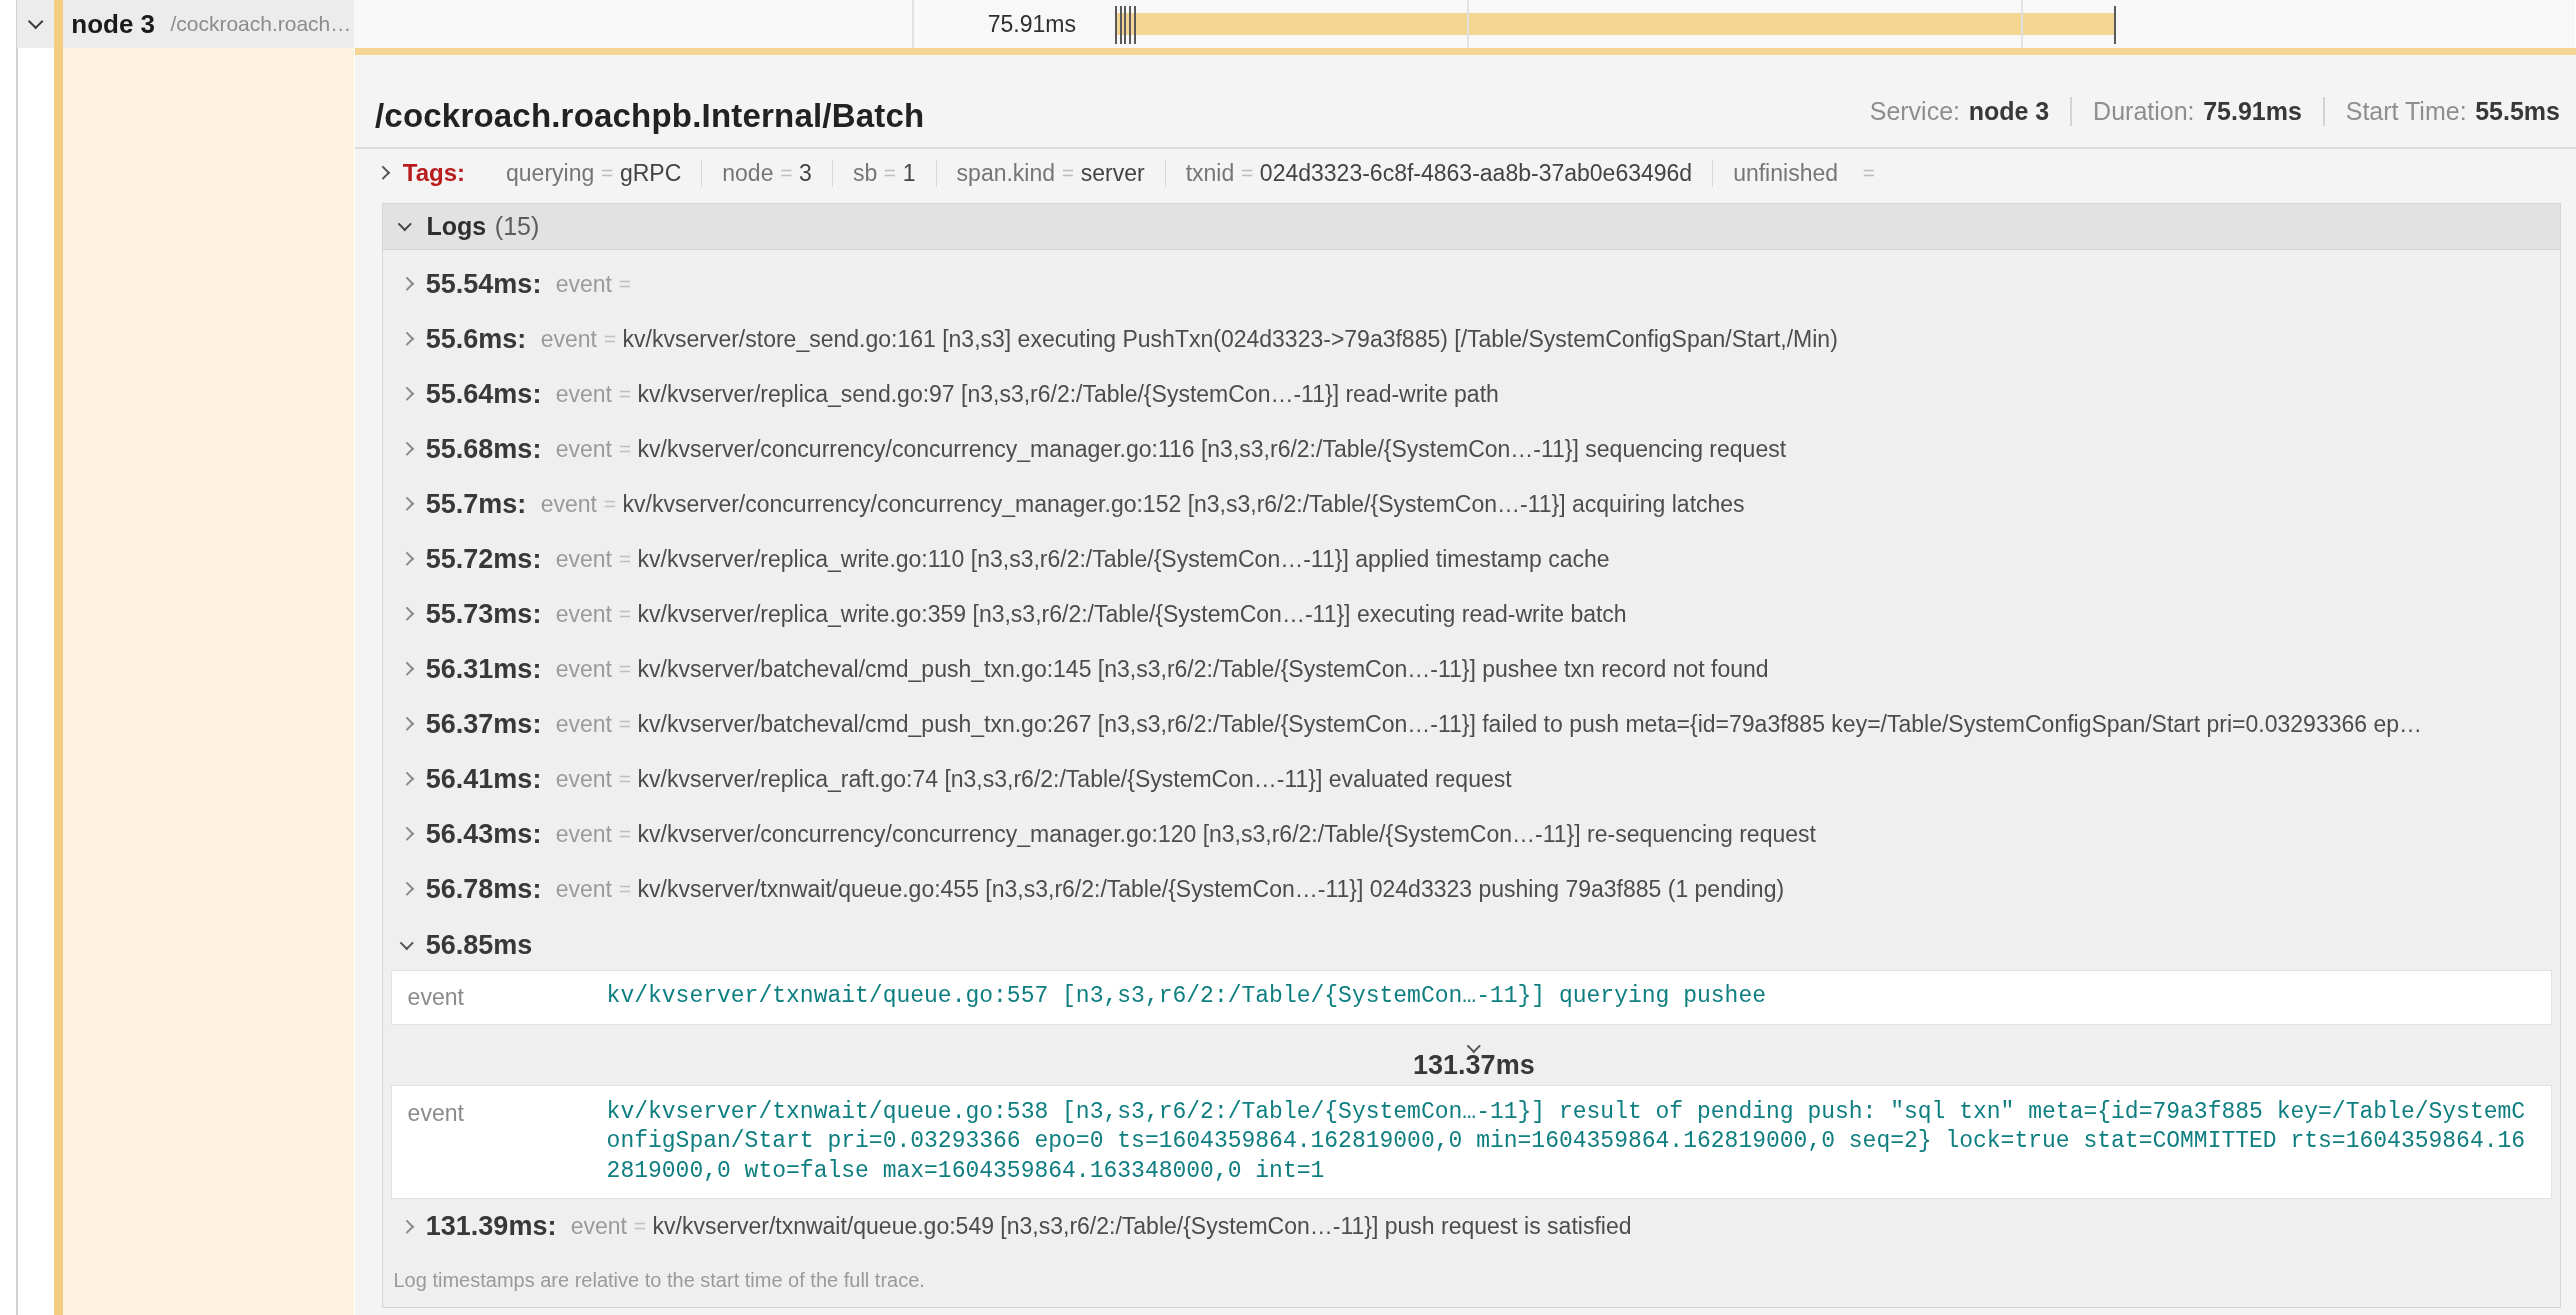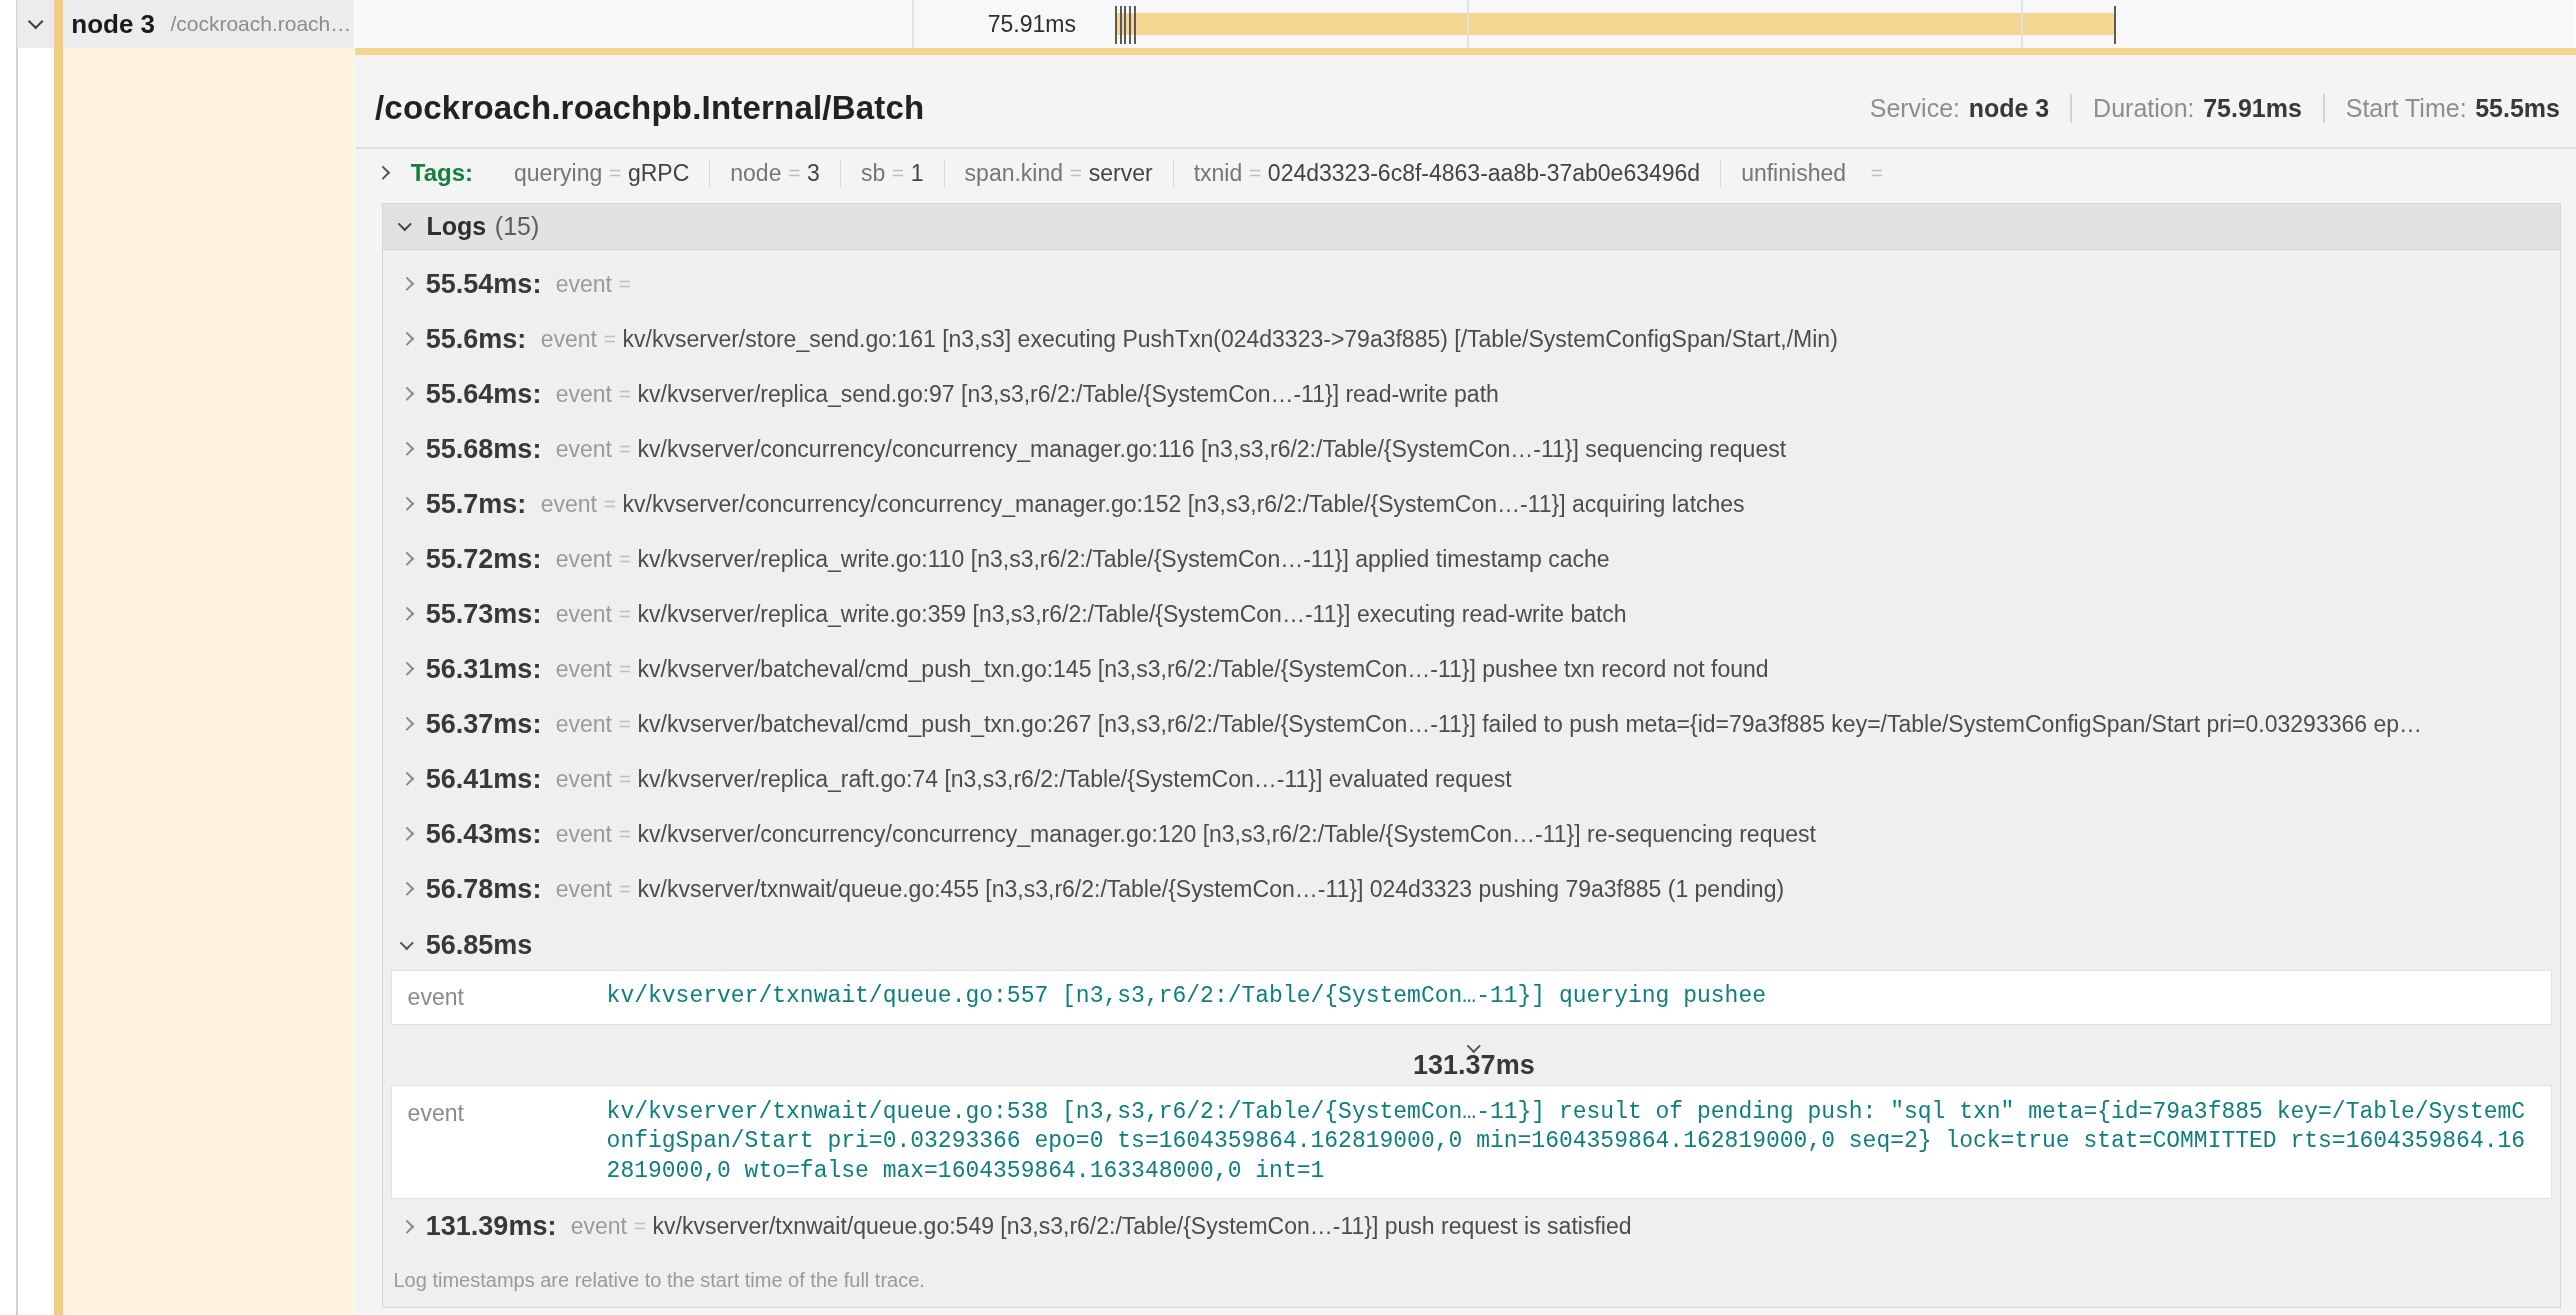--- a/index.html
+++ b/index.html
@@ -36,32 +36,32 @@
   .gridline{position:absolute;top:0;width:1.9px;height:48px;background:var(--grid);}
   .duration-label{position:absolute;top:0;height:48px;right:1499px;display:flex;align-items:center;
     font-size:23px;color:#2f2f2f;}
   .span-bar{position:absolute;left:763px;top:13.3px;width:997px;height:22px;background:var(--tan-bar);}
   .log-tick{position:absolute;top:5.7px;width:1.9px;height:38px;background:#5a5a5a;}
 
   
   .detail-panel{position:absolute;left:355px;top:48px;width:2221px;height:1268px;
     background:var(--panel-bg);border-top:7.6px solid var(--tan-bar);z-index:2;}
 
-  .title-row{position:absolute;left:20px;right:16px;top:29px;height:48px;display:flex;align-items:center;}
+  .title-row{position:absolute;left:20px;right:16px;top:42px;height:48px;display:flex;align-items:flex-start;}
   .span-title{font-size:33px;font-weight:700;color:#222;letter-spacing:0.2px;}
   .title-meta{margin-left:auto;display:flex;align-items:center;font-size:25px;white-space:nowrap;}
   .meta-label{color:#8e8e8e;margin-right:8.6px;}
   .meta-value{color:#383838;font-weight:700;}
   .meta-sep{width:1.9px;height:29px;background:#d3d3d3;margin:0 21px;}
 
   .title-divider{position:absolute;left:0;right:0;top:92px;height:1.9px;background:#dcdcdc;}
 
   .tags-row{position:absolute;left:23px;top:99px;height:38px;display:flex;align-items:center;cursor:pointer;}
   .tags-row .chev{color:#555;margin-right:15.3px;}
-  .tags-label{font-size:24px;font-weight:700;color:#15803d;margin-right:21px;margin-left:8px;}
+  .tags-label{font-size:24px;font-weight:700;color:#b91c1c;margin-right:21px;}
   .tag-list{display:flex;align-items:center;}
   .tag-item{display:flex;align-items:center;font-size:23px;padding:0 20px;border-right:1.9px solid #d8d8d8;}
   .tag-item:last-child{border-right:none;gap:18px;}
   .tag-key{color:#767676;}
   .tag-eq{color:#bdbdbd;margin:0 6.7px;font-size:21px;}
   .tag-value{color:#434343;}
 
   
   .logs-box{position:absolute;left:27px;top:148px;width:2179px;height:1105px;
     background:var(--box-bg);border:1.9px solid var(--box-border);overflow:hidden;}

